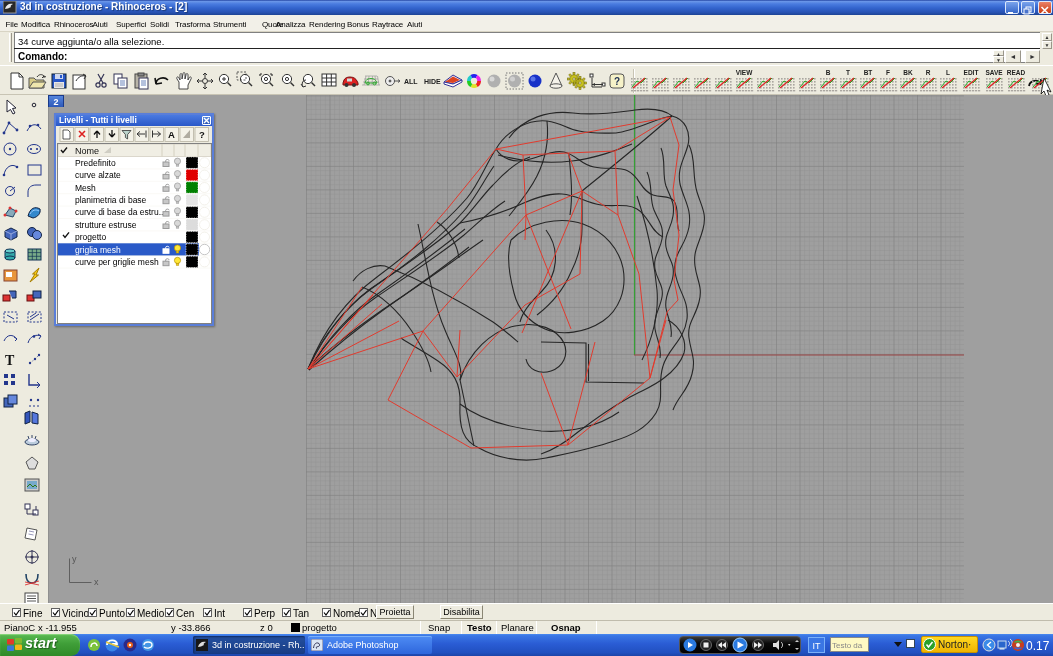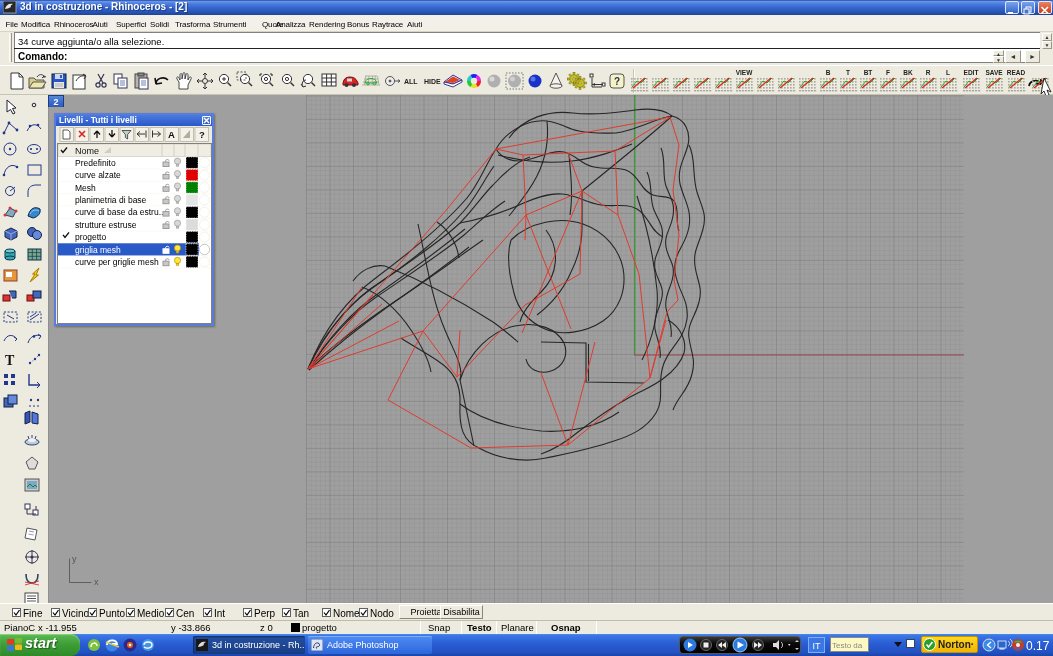--- a/index.html
+++ b/index.html
@@ -790,21 +790,21 @@
           <path d="M1 3.5 l2 2.5 3.5-5" stroke="#000" stroke-width="1.2" fill="none"></path>
         </svg>
       </div>
       <div class="cblbl" style="left:333px">Nome</div>
       <div class="cb" style="left:359px">
         <svg width="8" height="8">
           <path d="M1 3.5 l2 2.5 3.5-5" stroke="#000" stroke-width="1.2" fill="none"></path>
         </svg>
       </div>
       <div class="cblbl" style="left:370px">Nodo</div>
-      <div class="snapbtn" style="left:399px;width:54px">Proietta</div>
+      <div class="snapbtn" style="left:376px;width:38px">Proietta</div>
       <div class="snapbtn" style="left:440px;width:43px">Disabilita</div>
     </div>
 <div class="abs" id="statusbar">
       <span class="st" style="left:4px">PianoC</span>
       <span class="st" style="left:38px">x -11.955</span>
       <span class="st" style="left:171px">y -33.866</span>
       <span class="st" style="left:260px">z 0</span>
       <span class="st" style="left:291px;top:2px;width:9px;height:9px;background:#000"></span>
       <span class="st" style="left:302px">progetto</span>
       <span class="sep" style="left:420px"></span>
@@ -865,21 +865,21 @@
     <div class="abs" style="left:830px;top:637px;width:39px;height:15px;background:#fef9c3;border:1px solid #888;font-size:8px;color:#888;line-height:15px;padding-left:1px">Testo da cer...</div>
     <svg class="abs" style="left:893px;top:641px" width="12" height="8">
       <path d="M1 1 L5 6 L9 1 Z" fill="#111"></path>
     </svg>
     <div class="abs" style="left:906px;top:639px;width:9px;height:9px;background:#fff;border:1px solid #345"></div>
     <div class="abs" style="left:921px;top:636px;width:57px;height:17px;background:linear-gradient(180deg,#ffd820,#f0b400);border-radius:2px;border:1px solid #c89000"></div>
     <svg class="abs" style="left:923px;top:638px" width="14" height="14">
       <circle cx="6.5" cy="6.5" r="6" fill="#2aa02a" stroke="#fff"></circle>
       <path d="M3.5 6.5 l2 2.5 4-5" stroke="#fff" stroke-width="1.5" fill="none"></path>
     </svg>
-    <div class="abs" style="left:938px;top:639px;font-size:10px;font-weight:bold;color:#222">Norton·</div>
+    <div class="abs" style="left:938px;top:639px;font-size:10px;font-weight:normal;color:#222">Norton·</div>
     <svg class="abs" style="left:982px;top:637px" width="42" height="16">
       <circle cx="7" cy="8" r="6" fill="#3a8ae8" stroke="#ddd"></circle>
       <path d="M9 5 L5.5 8 L9 11" stroke="#fff" stroke-width="1.4" fill="none"></path>
       <rect x="16" y="4" width="8" height="7" fill="#2a66cc" stroke="#cde"></rect>
       <rect x="17.5" y="11" width="5" height="1.6" fill="#cde"></rect>
       <path d="M26 4 c2 1,2 4,0 5 M28 2 c3 2,3 6,0 8" stroke="#eee" fill="none" stroke-width="0.9"></path>
       <circle cx="36" cy="8" r="6" fill="#c83c1e"></circle>
       <path d="M31.5 5.5 a6 6 0 0 1 9 0 z" fill="#3cb44a"></path>
       <path d="M31.5 10.5 a6 6 0 0 0 9 0 z" fill="#3c64d2"></path>
       <circle cx="36" cy="8" r="2" fill="#f0f0f0"></circle>

